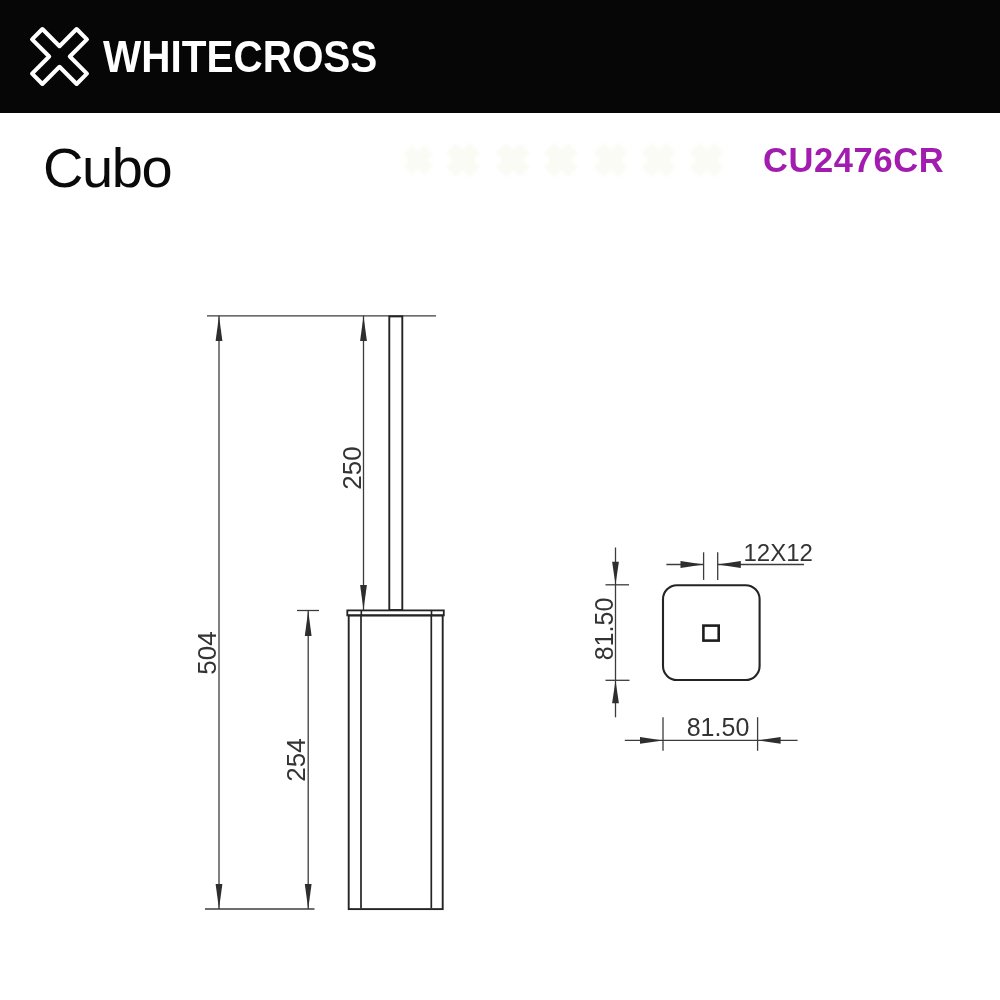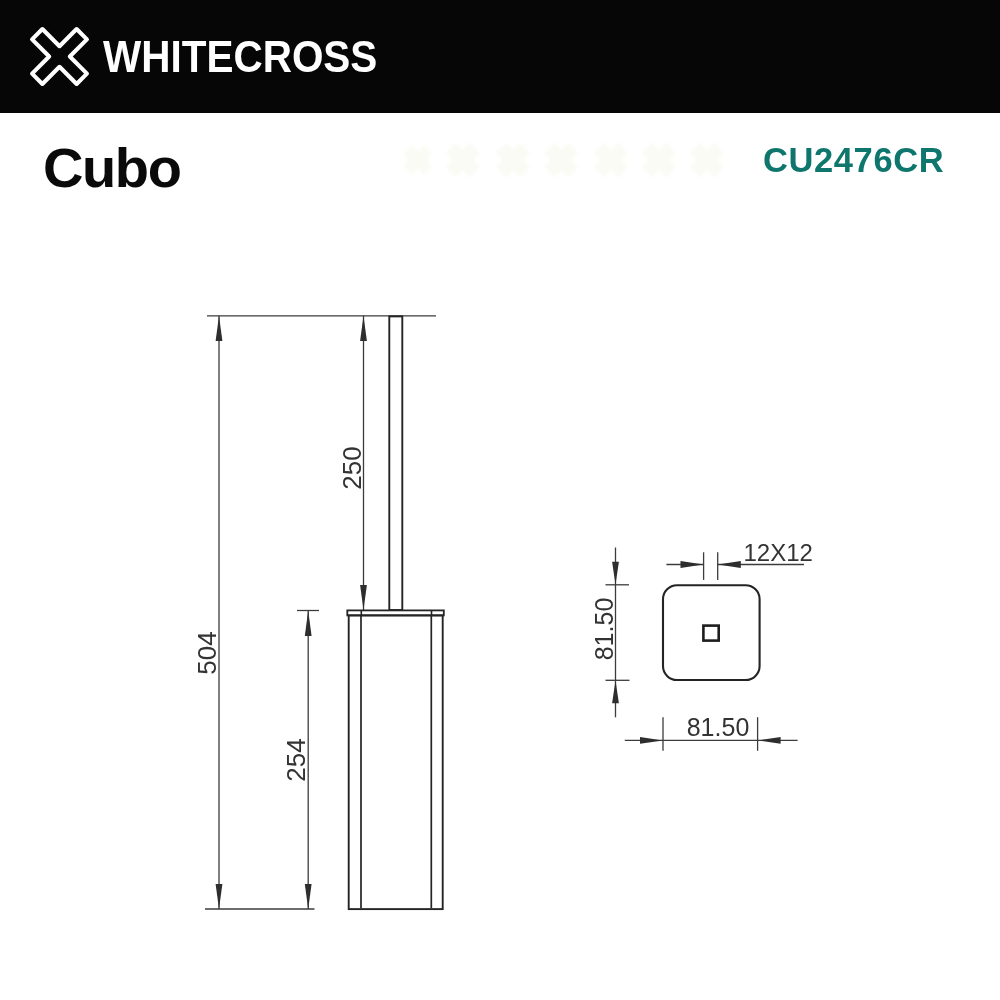--- a/index.html
+++ b/index.html
@@ -45,24 +45,24 @@
       </g>
     <g transform="translate(269,27) rotate(45) scale(0.58)">
         <path d="M -13 -30 H 13 V -13 H 30 V 13 H 13 V 30 H -13 V 13 H -30 V -13 H -13 Z"></path>
       </g>
     <g transform="translate(317,27) rotate(45) scale(0.58)">
         <path d="M -13 -30 H 13 V -13 H 30 V 13 H 13 V 30 H -13 V 13 H -30 V -13 H -13 Z"></path>
       </g>
   </g>
 </svg>
 
-<div class="abs" style="left:43px;top:140px;color:#0a0a0a;font-size:56px;font-weight:700;
+<div class="abs" style="left:43px;top:140px;color:#0a0a0a;font-size:56px;font-weight:400;
      line-height:1;letter-spacing:-1.4px;">Cubo</div>
 
-<div class="abs" style="left:763px;top:143px;color:#0f766e;font-size:34.5px;font-weight:700;
+<div class="abs" style="left:763px;top:143px;color:#a21caf;font-size:34.5px;font-weight:700;
      line-height:1;letter-spacing:0.6px;">CU2476CR</div>
 
 <svg class="abs" style="left:0;top:0;" width="1000" height="1000" viewBox="0 0 1000 1000">
   <g fill="none" stroke-linecap="butt">
 
     <line x1="207" y1="315.8" x2="436" y2="315.8" stroke="#3c3c3c" stroke-width="1.3"></line>
 
     <line x1="205" y1="909" x2="314.5" y2="909" stroke="#3c3c3c" stroke-width="1.3"></line>
 
     <line x1="297" y1="610.5" x2="319" y2="610.5" stroke="#3c3c3c" stroke-width="1.3"></line>

